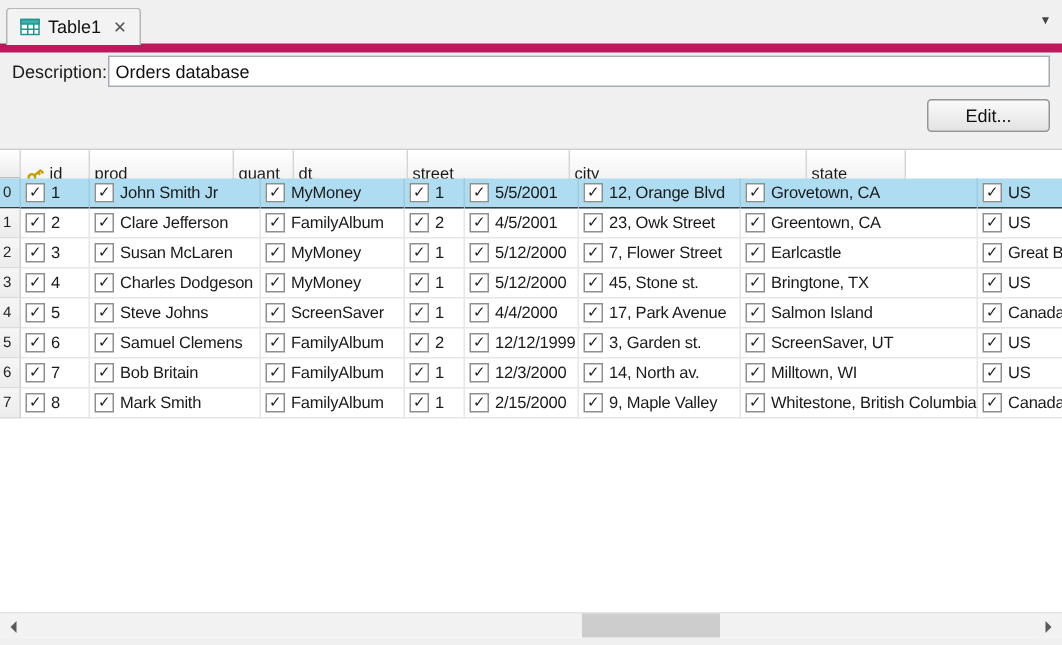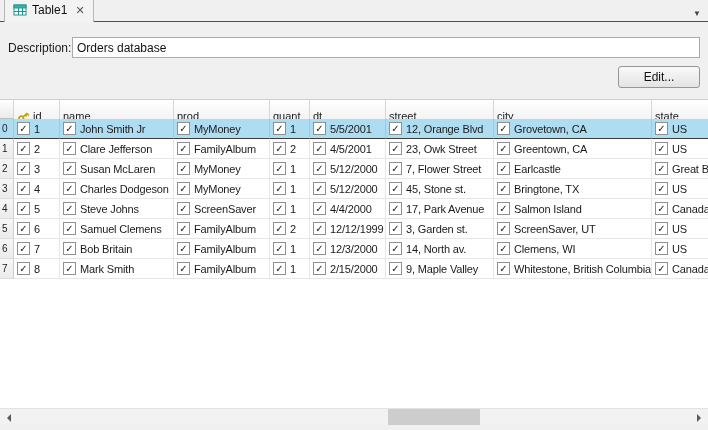--- a/index.html
+++ b/index.html
@@ -4,23 +4,23 @@
 <style>
   * { margin:0; padding:0; box-sizing:border-box; }
   html,body { width:708px; height:430px; }
   body {
     position:relative; overflow:hidden;
     background:#f0f0f0; color:#1a1a1a;
     font-family:"Liberation Sans","DejaVu Sans",sans-serif; font-size:12px;
   }
 
   
-  .tabbar { position:absolute; top:0; left:0; right:0; height:22px;
+  .tabbar { position:absolute; top:0; left:0; right:0; height:35px;
     display:flex; align-items:flex-end; padding-left:4px;
-    background:#f0f0f0; border-bottom:1px solid #be185d; }
+    background:#f0f0f0; border-bottom:6px solid #be185d; }
   .tab { display:flex; align-items:center; gap:5px; height:25px; padding:0 8px;
     background:#f3f3f3; border:1px solid #b6b6b6; border-bottom:none;
     border-radius:3px 3px 0 0; margin-bottom:-1px; position:relative; z-index:2; }
   .tab-label { font-size:12px; color:#111; }
   .tab-close { color:#555; font-size:11px; margin-left:3px; cursor:default; }
   .tab-caret { position:absolute; right:7px; top:9px; font-size:8px; color:#444; }
 
   
   .desc-row { position:absolute; top:37px; left:8px; right:8px; height:21px;
     display:flex; align-items:center; }
@@ -114,23 +114,20 @@
           <g transform="rotate(-40 6.5 6.5)" stroke="#c79f00" stroke-width="1.6" fill="none">
             <circle cx="3.6" cy="6.5" r="2.2"></circle>
             <line x1="5.9" y1="6.5" x2="11.6" y2="6.5"></line>
             <line x1="9" y1="6.5" x2="9" y2="8.6"></line>
             <line x1="11.2" y1="6.5" x2="11.2" y2="9.2"></line>
           </g>
         </svg>
       </span>
       <span>id</span>
     </div>
-    <div class="th col-name">
-        <span>name</span>
-      </div>
     <div class="th col-prod">
         <span>prod</span>
       </div>
     <div class="th col-quant">
         <span>quant</span>
       </div>
     <div class="th col-dt">
         <span>dt</span>
       </div>
     <div class="th col-street">
@@ -376,21 +373,21 @@
         <div class="td col-dt">
           <span class="cb">✓</span>
           <span class="cv">12/3/2000</span>
         </div>
         <div class="td col-street">
           <span class="cb">✓</span>
           <span class="cv">14, North av.</span>
         </div>
         <div class="td col-city">
           <span class="cb">✓</span>
-          <span class="cv">Clemens, WI</span>
+          <span class="cv">Milltown, WI</span>
         </div>
         <div class="td col-state">
           <span class="cb">✓</span>
           <span class="cv">US</span>
         </div>
       </div>
       <div class="tr">
     <div class="td rowhdr">7</div>
   <div class="td col-id">
           <span class="cb">✓</span>

